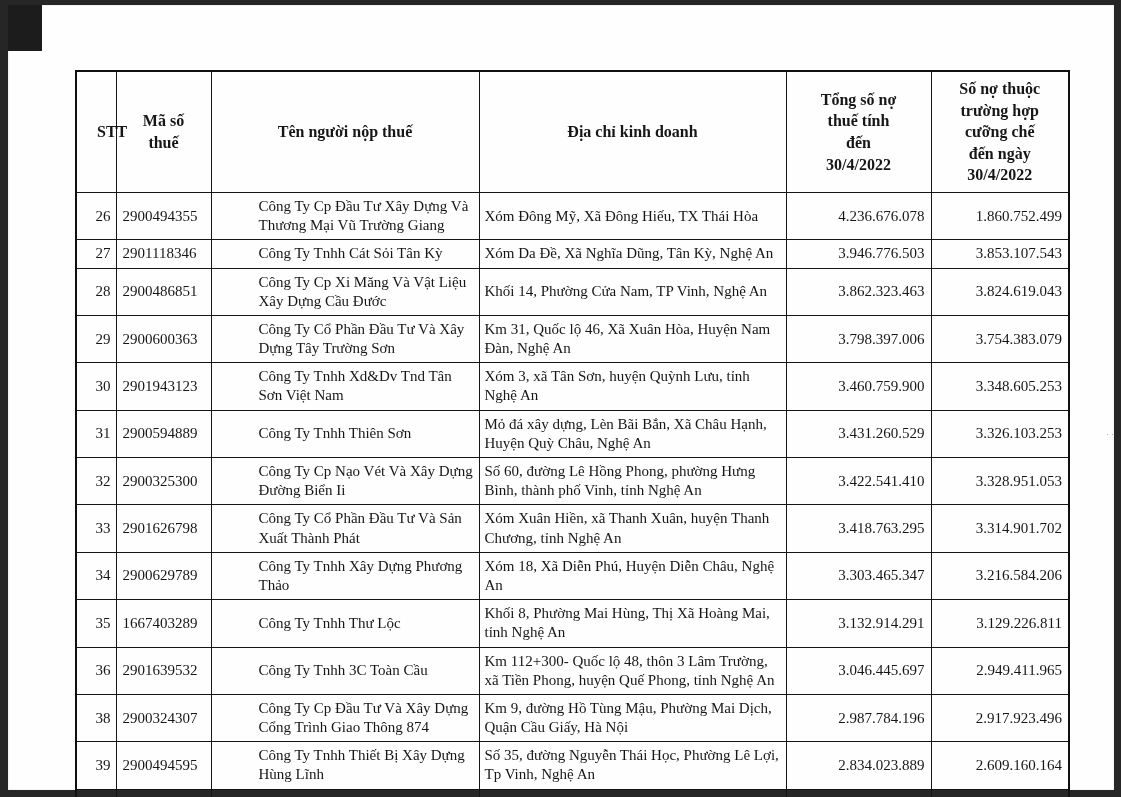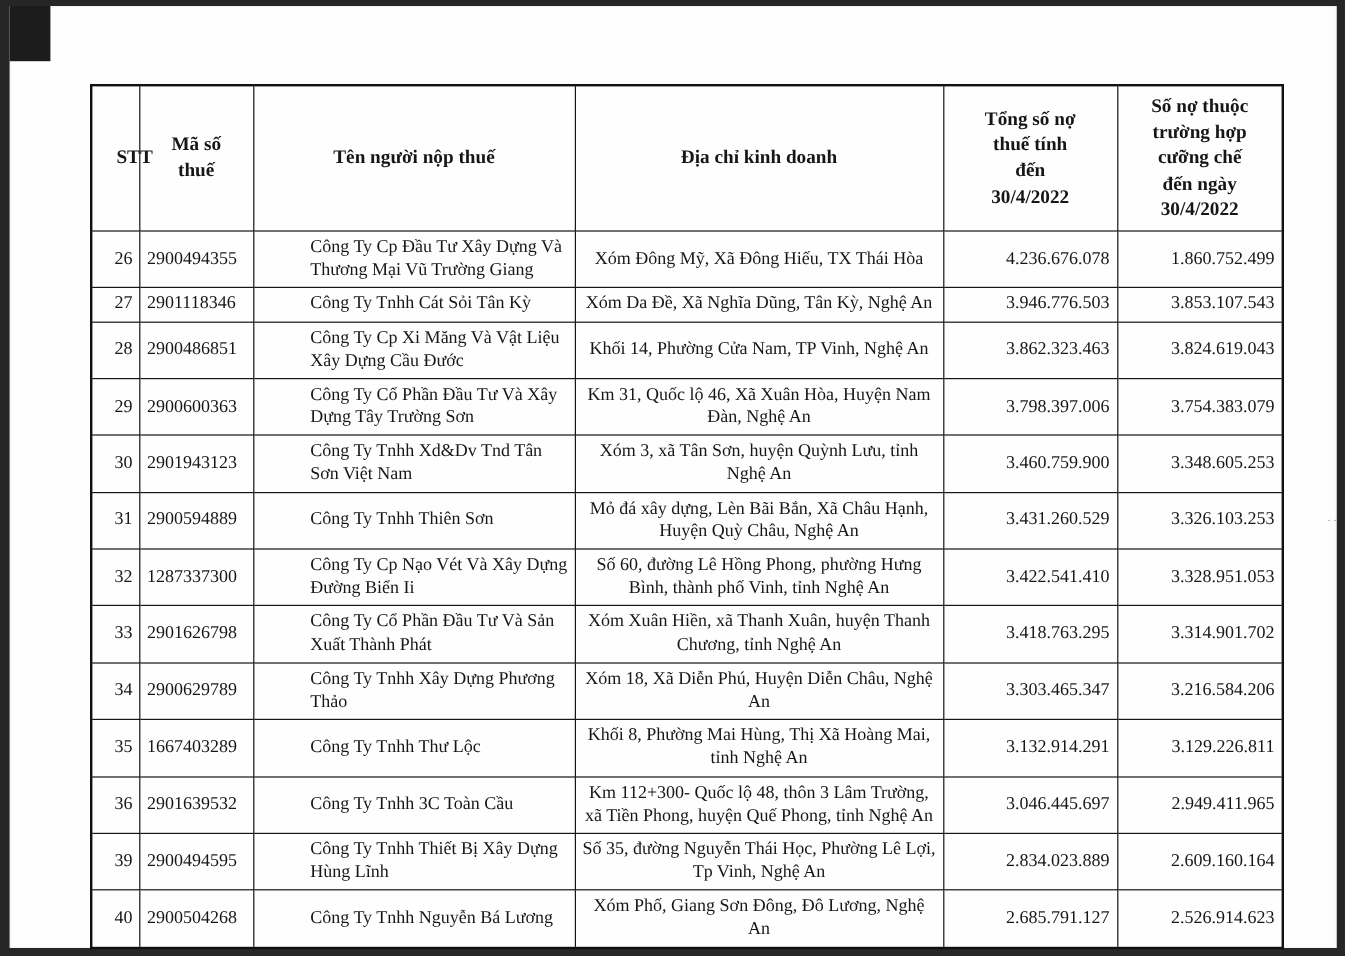--- a/index.html
+++ b/index.html
@@ -55,21 +55,21 @@
     line-height: 1.35;
   }
   .debt-table td {
     font-size: 15px;
     padding: 4px 5px;
     line-height: 1.28;
   }
   td.stt  { text-align: right; }
   td.code { text-align: left; padding-left: 6px; }
   td.name { text-align: left; padding-left: 47px; }
-  td.addr { text-align: center; }
+  td.addr { text-align: left; }
   td.num  { text-align: right; padding-right: 6px; font-variant-numeric: tabular-nums; }
 
   .scan-artifact {
     position: absolute;
     left: 1098px; top: 424px;
     width: 14px; height: 6px;
     color: #8a8a8a;
     font-size: 9px;
     letter-spacing: 2px;
   }
@@ -145,21 +145,21 @@
         <tr>
           <td class="stt">31</td>
           <td class="code">2900594889</td>
           <td class="name">Công Ty Tnhh Thiên Sơn</td>
           <td class="addr">Mỏ đá xây dựng, Lèn Bãi Bắn, Xã Châu Hạnh, Huyện Quỳ Châu, Nghệ An</td>
           <td class="num">3.431.260.529</td>
           <td class="num">3.326.103.253</td>
         </tr>
         <tr>
           <td class="stt">32</td>
-          <td class="code">1287337300</td>
+          <td class="code">2900325300</td>
           <td class="name">Công Ty Cp Nạo Vét Và Xây Dựng Đường Biển Ii</td>
           <td class="addr">Số 60, đường Lê Hồng Phong, phường Hưng Bình, thành phố Vinh, tỉnh Nghệ An</td>
           <td class="num">3.422.541.410</td>
           <td class="num">3.328.951.053</td>
         </tr>
         <tr>
           <td class="stt">33</td>
           <td class="code">2901626798</td>
           <td class="name">Công Ty Cổ Phần Đầu Tư Và Sản Xuất Thành Phát</td>
           <td class="addr">Xóm Xuân Hiền, xã Thanh Xuân, huyện Thanh Chương, tỉnh Nghệ An</td>
@@ -184,20 +184,28 @@
         </tr>
         <tr>
           <td class="stt">36</td>
           <td class="code">2901639532</td>
           <td class="name">Công Ty Tnhh 3C Toàn Cầu</td>
           <td class="addr">Km 112+300- Quốc lộ 48, thôn 3 Lâm Trường, xã Tiền Phong, huyện Quế Phong, tỉnh Nghệ An</td>
           <td class="num">3.046.445.697</td>
           <td class="num">2.949.411.965</td>
         </tr>
         <tr>
+          <td class="stt">38</td>
+          <td class="code">2900324307</td>
+          <td class="name">Công Ty Cp Đầu Tư Và Xây Dựng Cổng Trình Giao Thông 874</td>
+          <td class="addr">Km 9, đường Hồ Tùng Mậu, Phường Mai Dịch, Quận Cầu Giấy, Hà Nội</td>
+          <td class="num">2.987.784.196</td>
+          <td class="num">2.917.923.496</td>
+        </tr>
+        <tr>
           <td class="stt">39</td>
           <td class="code">2900494595</td>
           <td class="name">Công Ty Tnhh Thiết Bị Xây Dựng Hùng Lĩnh</td>
           <td class="addr">Số 35, đường Nguyễn Thái Học, Phường Lê Lợi, Tp Vinh, Nghệ An</td>
           <td class="num">2.834.023.889</td>
           <td class="num">2.609.160.164</td>
         </tr>
         <tr>
           <td class="stt">40</td>
           <td class="code">2900504268</td>

